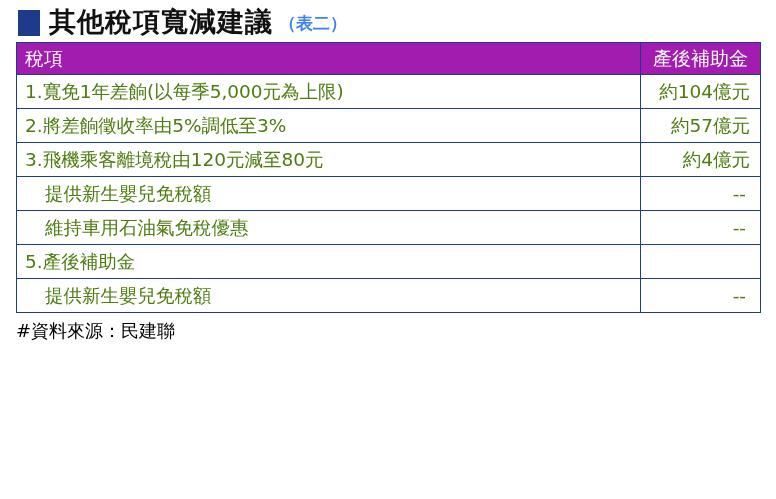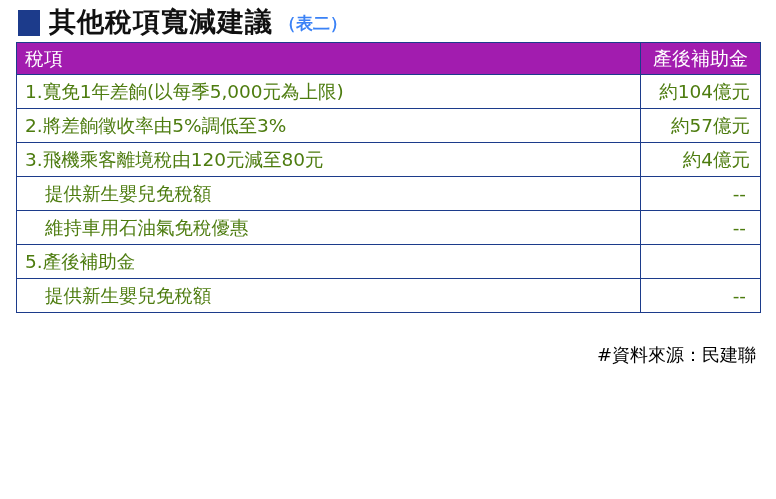--- a/index.html
+++ b/index.html
@@ -100,27 +100,25 @@
     padding-bottom: 4px;
     height: 64px;
   }
   .two-line .ln { display: block; }
   .tall { height: 64px; }
 
   
   .source {
     width: 744px;
     margin-left: 16px;
-    text-align: right;
     font-size: 18px;
     color: #000000;
     padding-top: 6px;
     padding-right: 4px;
     box-sizing: border-box;
-    margin-top: 24px;
   }
 </style>
 </head>
 <body>
 
 <div class="page">
 
   <div class="title-row">
     <div class="title-marker"></div>
     <div class="title-text">其他稅項寬減建議</div>

